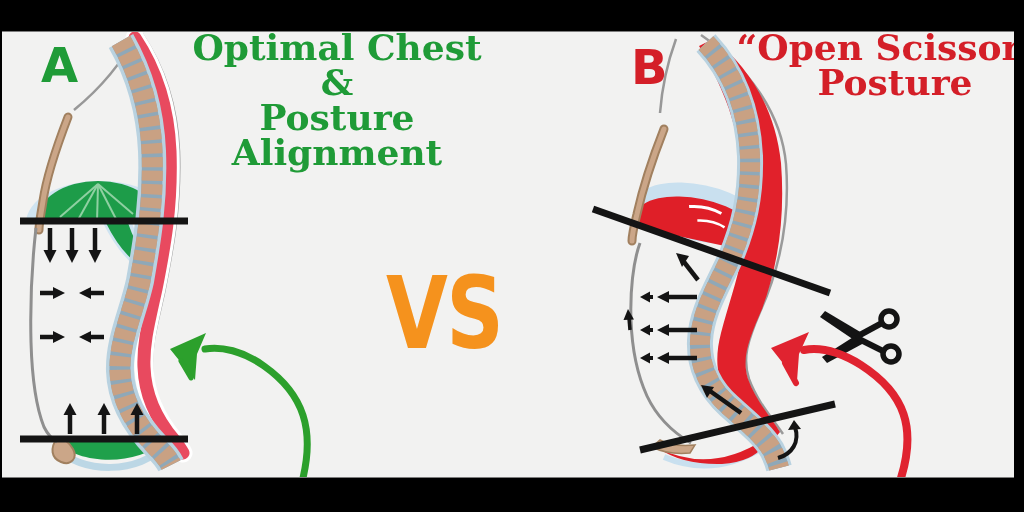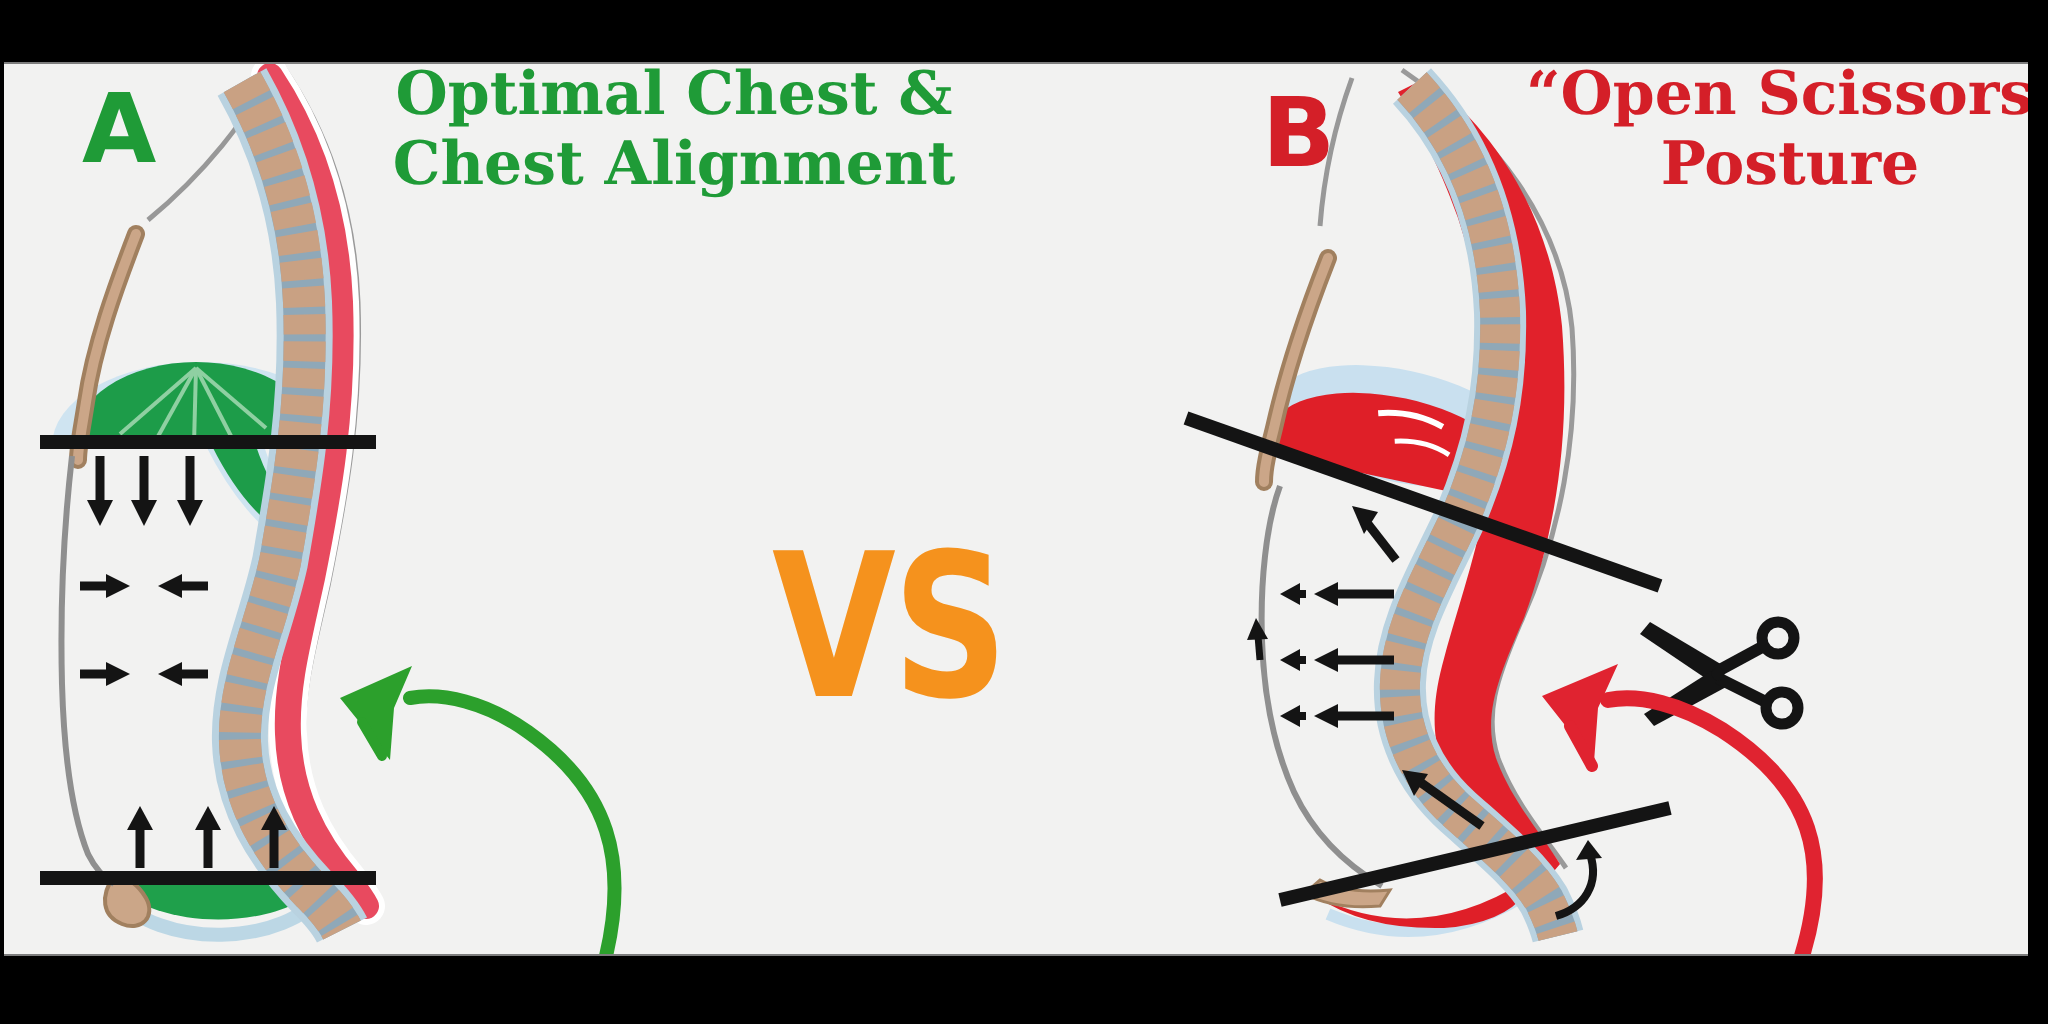--- a/index.html
+++ b/index.html
@@ -7,21 +7,21 @@
          font-family:"DejaVu Sans",sans-serif;}
   .content{position:absolute;left:2px;top:31px;width:1012px;height:447px;
            background:#f2f2f1;border-top:1px solid #7d7d7d;border-bottom:1px solid #7d7d7d;
            box-sizing:border-box;overflow:hidden;}
   .artwork{position:absolute;left:0;top:0;width:1012px;height:447px;pointer-events:none;}
   .panel-label{position:absolute;font-weight:bold;font-size:48px;line-height:48px;
                font-family:"DejaVu Sans",sans-serif;}
   .panel-label.green{color:#1f9b37;left:39px;top:9px;}
   .panel-label.red{color:#d41f28;left:629px;top:11px;}
   .title{position:absolute;top:-2px;width:320px;text-align:center;
-         font-family:"DejaVu Serif",serif;font-weight:bold;font-size:30px;line-height:35px;
+         font-family:"DejaVu Serif",serif;font-weight:bold;font-size:36px;line-height:35px;
          letter-spacing:0px;}
   .title.green{color:#1f9b37;left:175px;}
   .title.red{color:#d41f28;left:733px;}
   .vs{position:absolute;left:384px;top:232px;color:#f5921d;font-weight:bold;
       font-size:100px;line-height:100px;font-family:"DejaVu Sans",sans-serif;
       transform:scaleX(0.8);transform-origin:left top;letter-spacing:-2px;}
 </style>
 </head>
 <body>
 
@@ -192,21 +192,21 @@
       <g>
         <path d="M901,477 C916,428 906,393 861,364 C840,351 820,346 804,349" stroke="#e02330" stroke-width="8" fill="none" stroke-linecap="round"></path>
         <path d="M771,347 L809,331 L799,353 L797,380 Z" fill="#e02330"></path>
         <path d="M785,362 L796,382" stroke="#e02330" stroke-width="6" stroke-linecap="round"></path>
       </g>
     </svg>
 
     <div class="panel-label green">A</div>
     <div class="title green">
       <div>Optimal Chest &amp;</div>
-      <div>Chest Alignment</div>
+      <div>Posture Alignment</div>
     </div>
 
     <div class="panel-label red">B</div>
     <div class="title red">
       <div>“Open Scissors’</div>
       <div>Posture</div>
     </div>
 
     <div class="vs">VS</div>
   </div>

